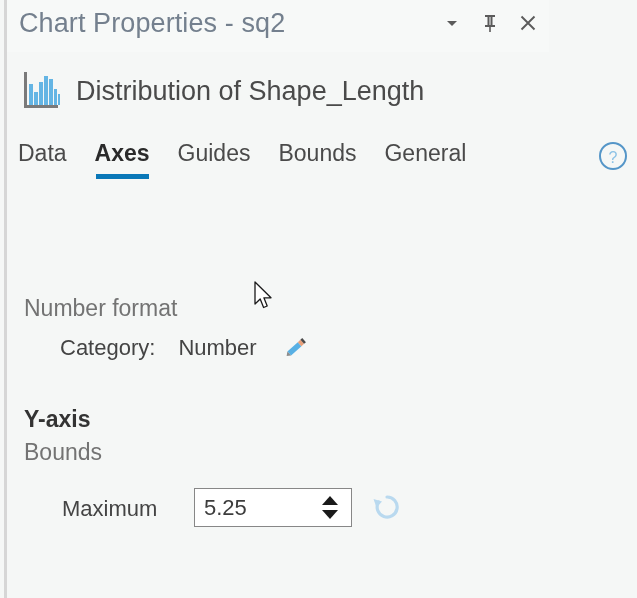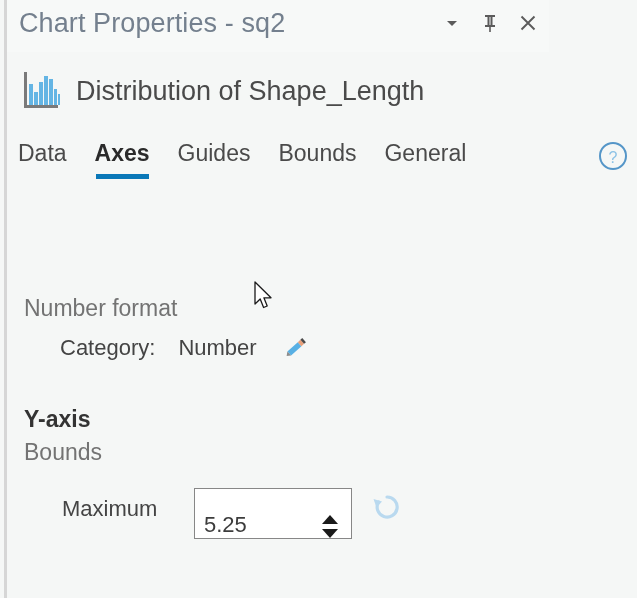--- a/index.html
+++ b/index.html
@@ -182,26 +182,26 @@
     cursor: default;
   }
   .pencil-icon svg { display: block; }
 
   
   .spinner {
     position: absolute;
     left: 194px;
     top: 488px;
     width: 158px;
-    height: 51px;
+    height: 39px;
     border: 1px solid #878787;
     background: #ffffff;
     box-sizing: border-box;
     display: flex;
-    align-items: flex-end;
+    align-items: center;
   }
   .spinner-input {
     flex: 1;
     border: none;
     outline: none;
     background: transparent;
     font-family: "Liberation Sans", sans-serif;
     font-size: 22px;
     color: #3c3c3c;
     padding: 0 6px 0 9px;

